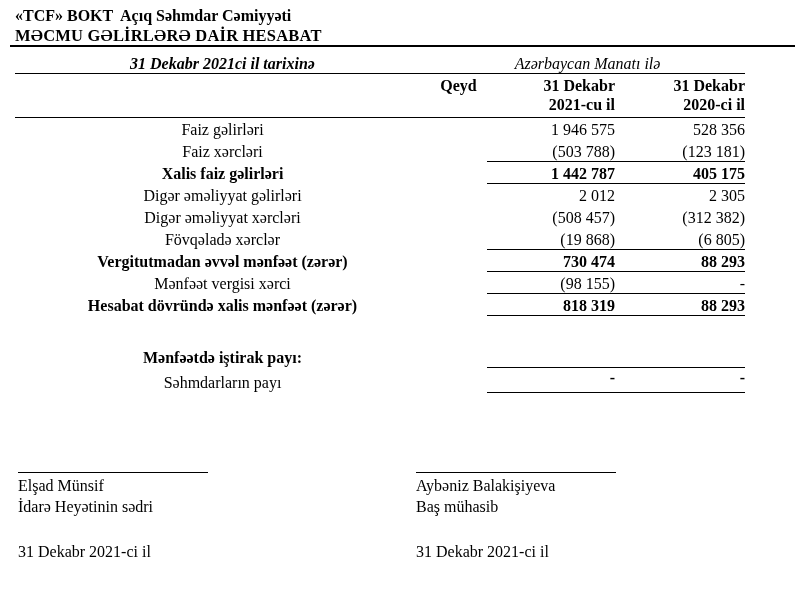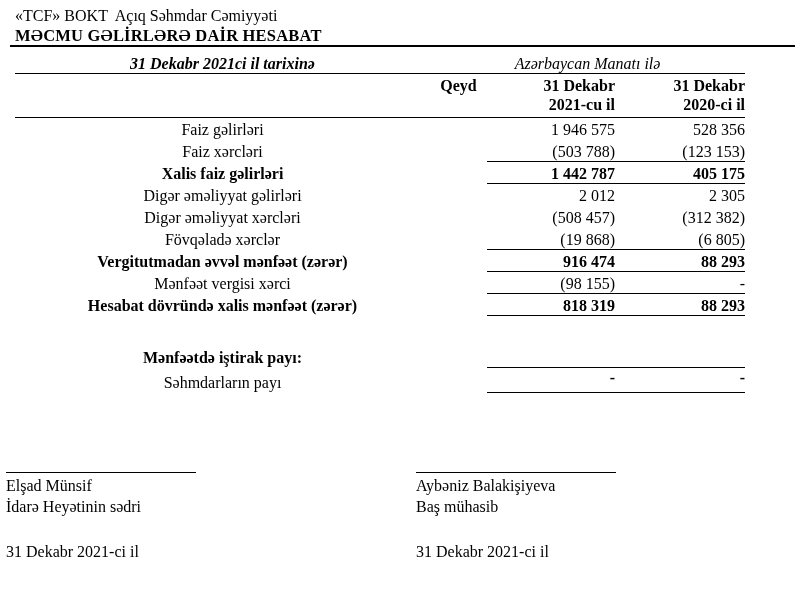--- a/index.html
+++ b/index.html
@@ -15,21 +15,21 @@
     color: #000000;
     font-family: "Liberation Serif", "DejaVu Serif", serif;
     font-size: 16px;
     overflow: hidden;
   }
   
   .head {
     padding: 6px 0 0 15px;
   }
   .company {
-    font-weight: normal;
+    font-weight: bold;
     font-size: 16px;
     line-height: 20px;
     white-space: pre;
   }
   .report-title {
     font-weight: bold;
     font-size: 16.5px;
     line-height: 19px;
     letter-spacing: 0.2px;
   }
@@ -83,21 +83,21 @@
 
   td.sub-label { padding-bottom: 4px; }
   td.indent { padding-left: 27px; }
 
   
   .sig-col {
     position: absolute;
     top: 472px;
     width: 280px;
   }
-  .sig-col.left  { left: 6px; }
+  .sig-col.left  { left: 18px; }
   .sig-col.right { left: 416px; }
   .sig-line {
     border-top: 1.5px solid #000;
     height: 0;
     margin-bottom: 3px;
   }
   .sig-col.left  .sig-line { width: 190px; }
   .sig-col.right .sig-line { width: 200px; }
   .sig-name  { font-size: 16px; line-height: 20px; }
   .sig-title { font-size: 16px; line-height: 22px; }
@@ -142,21 +142,21 @@
       <tr class="r-data">
         <td class="label">Faiz gəlirləri</td>
         <td class="note"></td>
         <td class="val v">1 946 575</td>
         <td class="val v">528 356</td>
       </tr>
       <tr class="r-data rule-vals">
         <td class="label">Faiz xərcləri</td>
         <td class="note"></td>
         <td class="val v">(503 788)</td>
-        <td class="val v">(123 153)</td>
+        <td class="val v">(123 181)</td>
       </tr>
       <tr class="r-data rule-vals bold">
         <td class="label">Xalis faiz  gəlirləri</td>
         <td class="note"></td>
         <td class="val v">1 442 787</td>
         <td class="val v">405 175</td>
       </tr>
       <tr class="r-data">
         <td class="label">Digər əməliyyat gəlirləri</td>
         <td class="note"></td>
@@ -171,21 +171,21 @@
       </tr>
       <tr class="r-data rule-vals">
         <td class="label">Fövqəladə xərclər</td>
         <td class="note"></td>
         <td class="val v">(19 868)</td>
         <td class="val v">(6 805)</td>
       </tr>
       <tr class="r-data rule-vals bold">
         <td class="label">Vergitutmadan əvvəl mənfəət (zərər)</td>
         <td class="note"></td>
-        <td class="val v">916 474</td>
+        <td class="val v">730 474</td>
         <td class="val v">88 293</td>
       </tr>
       <tr class="r-data rule-vals">
         <td class="label">Mənfəət vergisi xərci</td>
         <td class="note"></td>
         <td class="val v">(98 155)</td>
         <td class="val v">-</td>
       </tr>
       <tr class="r-data rule-vals bold">
         <td class="label">Hesabat dövründə xalis mənfəət (zərər)</td>

